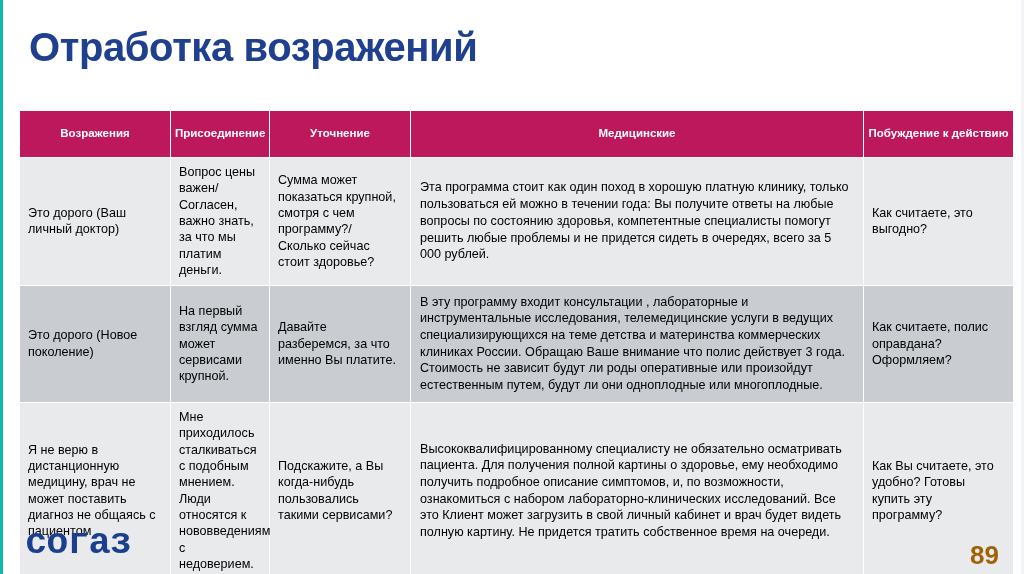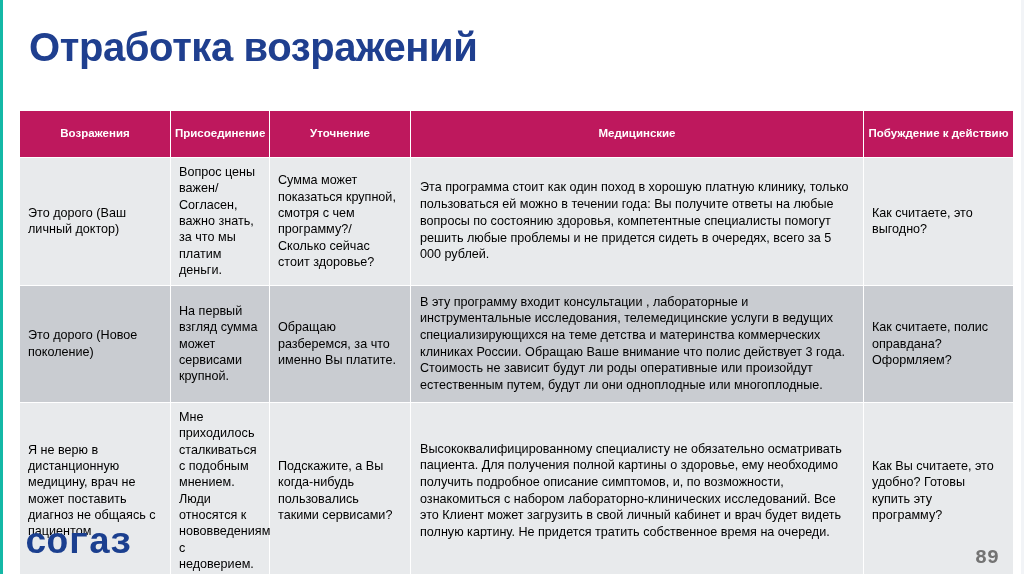--- a/index.html
+++ b/index.html
@@ -105,25 +105,24 @@
     font-weight: bold;
     color: #1b3f8f;
     letter-spacing: -1px;
     line-height: 1;
     font-family: Liberation Mono, monospace;
   }
   .page-number {
     position: absolute;
     right: 22px;
     bottom: 6px;
-    font-size: 20px;
+    font-size: 26px;
     font-weight: bold;
-    color: #737373;
+    color: #a16207;
     line-height: 1;
-    font-family: Liberation Mono, monospace;
   }
 </style>
 </head>
 <body>
 
 <div class="slide">
 
   <div class="title-area">
     <div class="slide-title">Отработка возражений</div>
   </div>
@@ -149,21 +148,21 @@
       <tr class="band-a">
         <td>Это дорого (Ваш личный доктор)</td>
         <td>Вопрос цены важен/Согласен, важно знать, за что мы платим деньги.</td>
         <td>Сумма может показаться крупной, смотря с чем программу?/ Сколько сейчас стоит здоровье?</td>
         <td class="arg-cell">Эта программа стоит как один поход в хорошую платную клинику, только пользоваться ей можно в течении года: Вы получите ответы на любые вопросы по состоянию здоровья, компетентные специалисты помогут решить любые проблемы и не придется сидеть в очередях, всего за 5 000 рублей.</td>
         <td>Как считаете, это выгодно?</td>
       </tr>
       <tr class="band-b">
         <td>Это дорого (Новое поколение)</td>
         <td>На первый взгляд сумма может сервисами крупной.</td>
-        <td>Обращаю разберемся, за что именно Вы платите.</td>
+        <td>Давайте разберемся, за что именно Вы платите.</td>
         <td class="arg-cell">В эту программу входит консультации , лабораторные и инструментальные исследования, телемедицинские услуги в ведущих специализирующихся на теме детства и материнства коммерческих клиниках России. Обращаю Ваше внимание что полис действует 3 года. Стоимость не зависит будут ли роды оперативные или произойдут естественным путем, будут ли они одноплодные или многоплодные.</td>
         <td>Как считаете, полис оправдана? Оформляем?</td>
       </tr>
       <tr class="band-a">
         <td>Я не верю в дистанционную медицину, врач не может поставить диагноз не общаясь с пациентом</td>
         <td>Мне приходилось сталкиваться с подобным мнением. Люди относятся к нововведениям с недоверием.</td>
         <td>Подскажите, а Вы когда-нибудь пользовались такими сервисами?</td>
         <td class="arg-cell">Высококвалифицированному специалисту не обязательно осматривать пациента. Для  получения полной картины о здоровье, ему необходимо получить подробное описание симптомов, и, по возможности, ознакомиться с набором лабораторно-клинических исследований. Все это Клиент может загрузить в свой личный кабинет и врач будет видеть полную картину. Не придется тратить собственное время на очереди.</td>
         <td>Как Вы считаете, это удобно? Готовы купить эту программу?</td>
       </tr>

